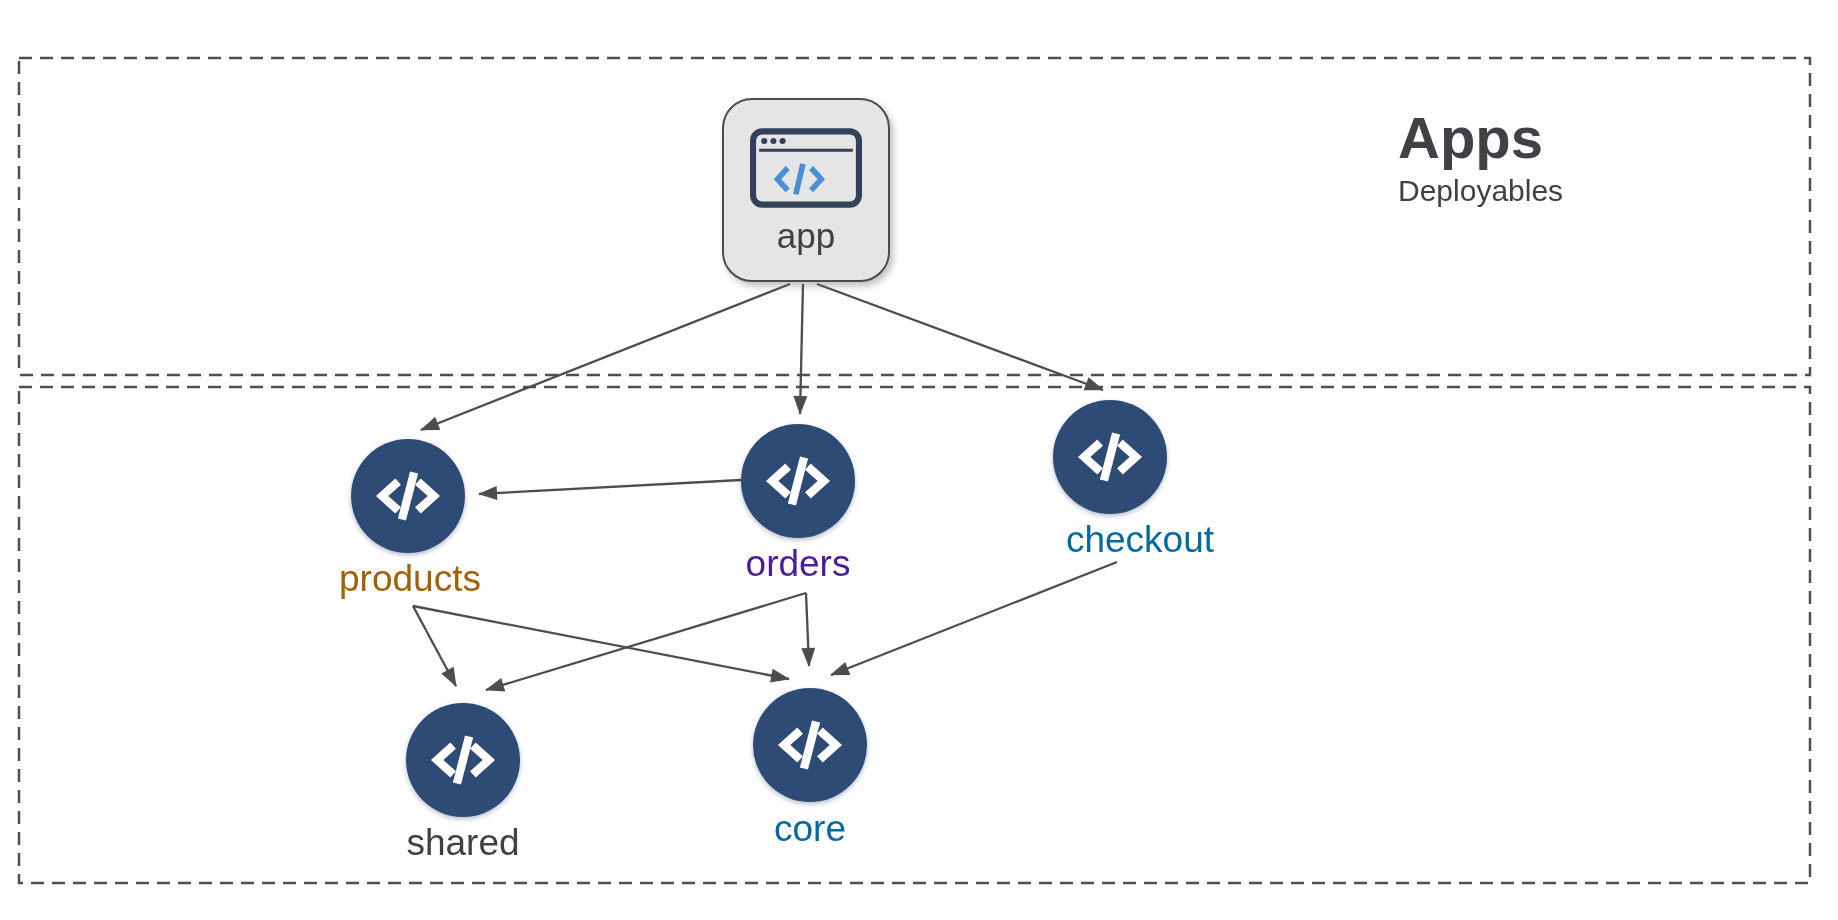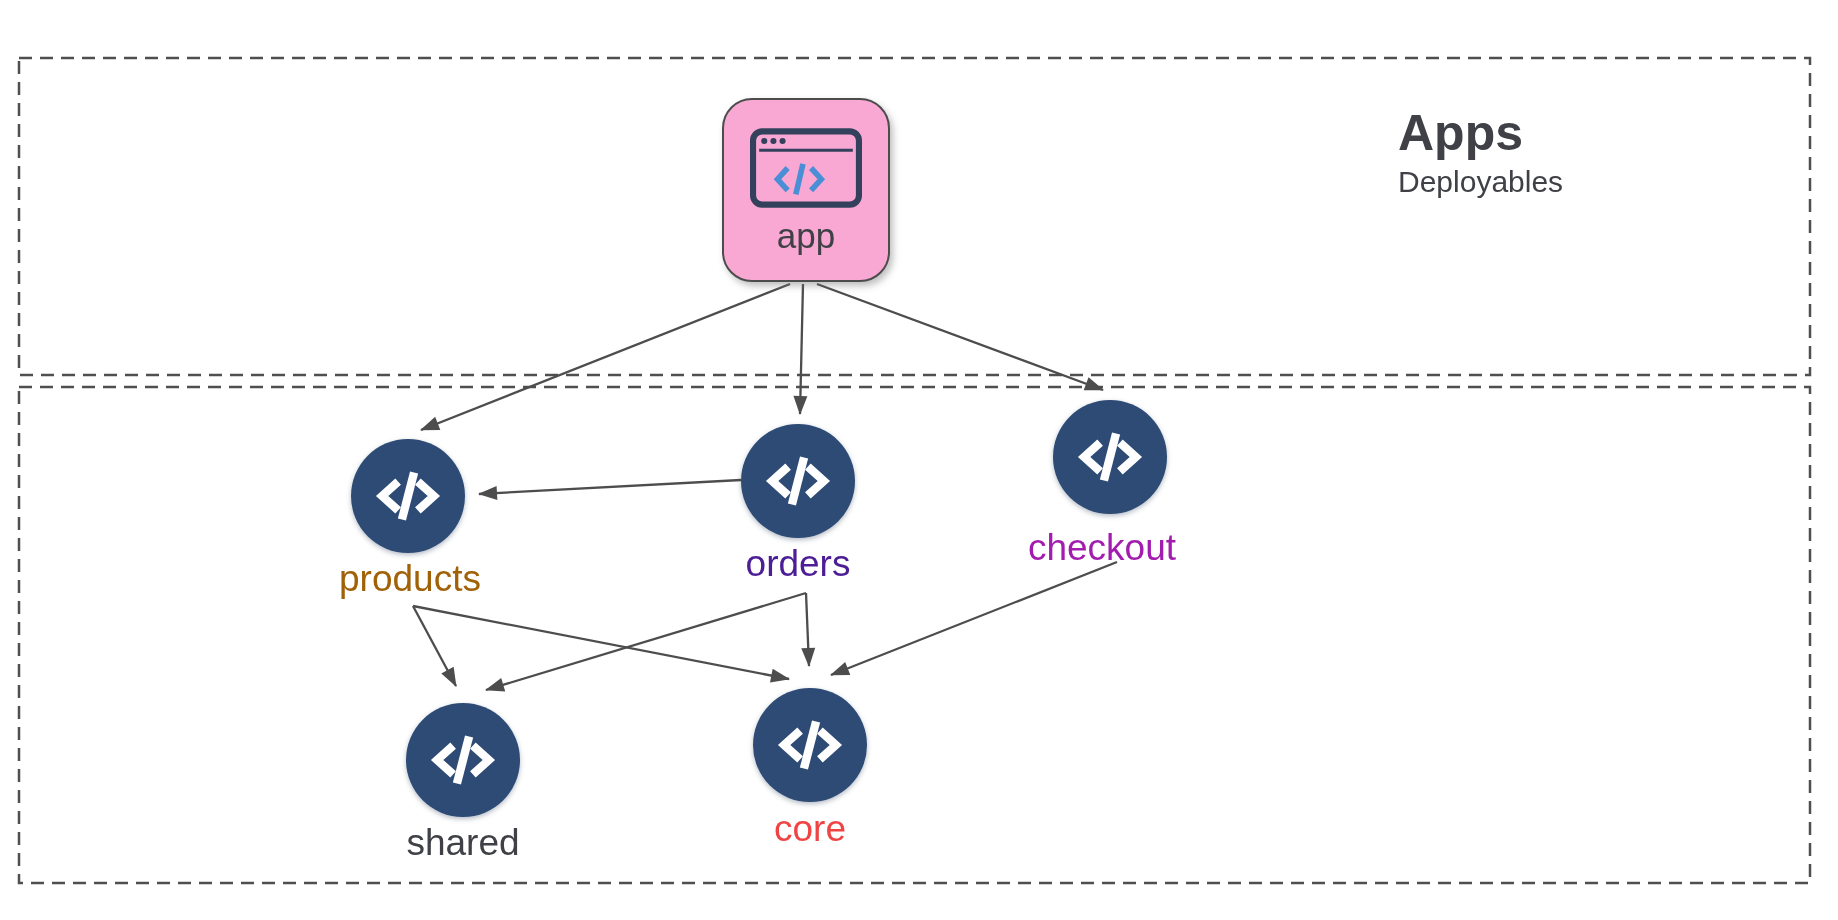--- a/index.html
+++ b/index.html
@@ -14,21 +14,21 @@
   #edge-layer {
     position: absolute;
     left: 0; top: 0;
     width: 1838px; height: 920px;
   }
   
   .app-tile {
     position: absolute;
     left: 722px; top: 98px;
     width: 168px; height: 184px;
-    background: #f9a8d4;
+    background: #e5e5e5;
     border: 2.5px solid #4c4c4c;
     border-radius: 30px;
     box-shadow: 3px 4px 7px rgba(110,110,110,0.45);
     box-sizing: border-box;
     display: flex;
     flex-direction: column;
     align-items: center;
     padding-top: 28px;
     gap: 10px;
   }
@@ -62,21 +62,21 @@
   .lib-label {
     position: absolute;
     transform: translateX(-50%);
     font-size: 37px;
     color: #3f4146;
     line-height: 1;
     white-space: nowrap;
   }
   
   .section-label { position: absolute; color: #3f4146; }
-  .section-label .title { font-size: 50px; font-weight: 700; line-height: 1.15; }
+  .section-label .title { font-size: 58px; font-weight: 700; line-height: 1.15; }
   .section-label .subtitle { font-size: 30px; line-height: 1.25; }
 </style>
 </head>
 <body>
 
 <div class="canvas">
 
   <svg id="edge-layer" viewBox="0 0 1838 920">
     <defs>
       <marker id="arrow" markerUnits="userSpaceOnUse" markerWidth="24" markerHeight="20" refX="20" refY="9" orient="auto">
@@ -132,39 +132,39 @@
   </div>
   <div class="lib-label" style="left: 798px; top: 545px; color: #4c1d95;">orders</div>
 
   <div class="lib" style="left: 1053px; top: 400px; background: rgb(45, 75, 117);">
     <svg class="code-glyph" viewBox="0 0 100 100">
       <polyline points="37,31 16,50 37,69"></polyline>
       <polyline points="63,31 84,50 63,69"></polyline>
       <line x1="58" y1="19" x2="42" y2="81"></line>
     </svg>
   </div>
-  <div class="lib-label" style="left: 1102px; top: 521px; color: #a21caf; margin-top: 8px;">checkout</div>
+  <div class="lib-label" style="left: 1140px; top: 521px; color: #0369a1;">checkout</div>
 
   <div class="lib" style="left: 406px; top: 703px; background: rgb(45, 75, 117);">
     <svg class="code-glyph" viewBox="0 0 100 100">
       <polyline points="37,31 16,50 37,69"></polyline>
       <polyline points="63,31 84,50 63,69"></polyline>
       <line x1="58" y1="19" x2="42" y2="81"></line>
     </svg>
   </div>
   <div class="lib-label" style="left: 463px; top: 824px; color: rgb(63, 65, 70); text-align: right;">shared</div>
 
   <div class="lib" style="left: 753px; top: 688px; background: rgb(45, 75, 117);">
     <svg class="code-glyph" viewBox="0 0 100 100">
       <polyline points="37,31 16,50 37,69"></polyline>
       <polyline points="63,31 84,50 63,69"></polyline>
       <line x1="58" y1="19" x2="42" y2="81"></line>
     </svg>
   </div>
-  <div class="lib-label" style="left: 810px; top: 810px; color: #ef4444;">core</div>
+  <div class="lib-label" style="left: 810px; top: 810px; color: #0369a1;">core</div>
 
   <div class="section-label" style="left: 1398px; top: 105px; color: rgb(63, 65, 70);">
     <div class="title">Apps</div>
     <div class="subtitle">Deployables</div>
   </div>
   <div class="section-label" style="left: 1396px; top: 495px; color: rgb(63, 65, 70);">
   </div>
 
 </div>
 

